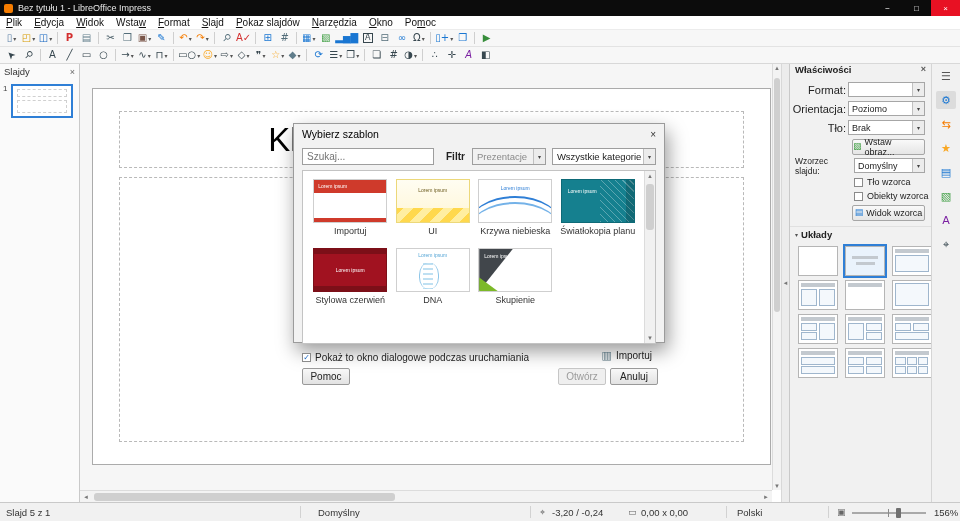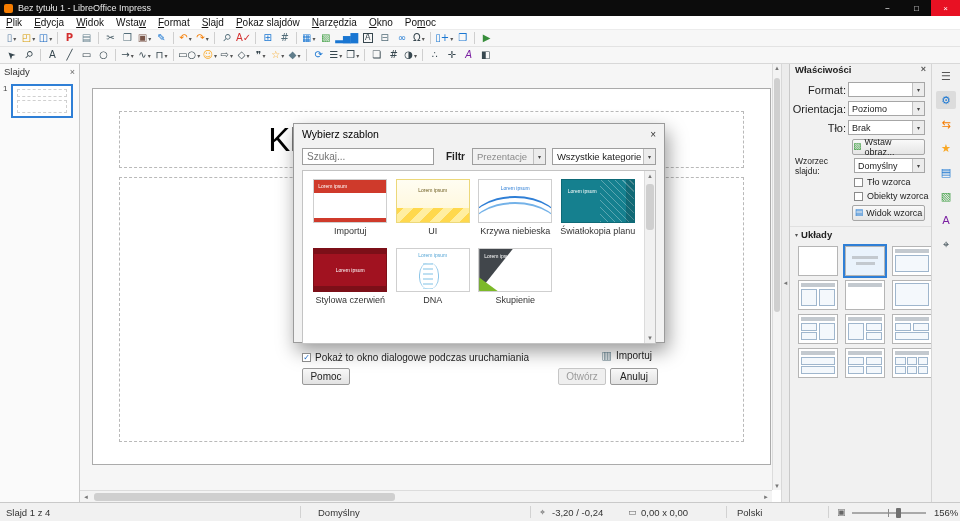--- a/index.html
+++ b/index.html
@@ -575,21 +575,21 @@
       <div class="tab-icon active" style="color: rgb(25, 118, 210);">⚙</div>
       <div class="tab-icon" style="color: rgb(245, 124, 0);">⇆</div>
       <div class="tab-icon" style="color: rgb(249, 168, 37);">★</div>
       <div class="tab-icon" style="color: rgb(25, 118, 210);">▤</div>
       <div class="tab-icon" style="color: rgb(67, 160, 71);">▧</div>
       <div class="tab-icon" style="color: rgb(123, 31, 162);">A</div>
       <div class="tab-icon" style="color: rgb(55, 71, 79);">⌖</div>
     </div>
 
   <div class="statusbar">
-    <span class="sb" style="left:6px">Slajd 1 z 4</span>
+    <span class="sb" style="left:6px">Slajd 5 z 1</span>
     <div class="sb-sep" style="left:300px"></div>
     <span class="sb" style="left:318px">Domyślny</span>
     <div class="sb-sep" style="left:530px"></div>
     <span class="sb sb-ic" style="left:540px">⌖</span>
     <span class="sb" style="left:552px">-3,20 / -0,24</span>
     <span class="sb sb-ic" style="left:628px">▭</span>
     <span class="sb" style="left:641px">0,00 x 0,00</span>
     <div class="sb-sep" style="left:726px"></div>
     <span class="sb" style="left:737px">Polski</span>
     <div class="sb-sep" style="left:828px"></div>

